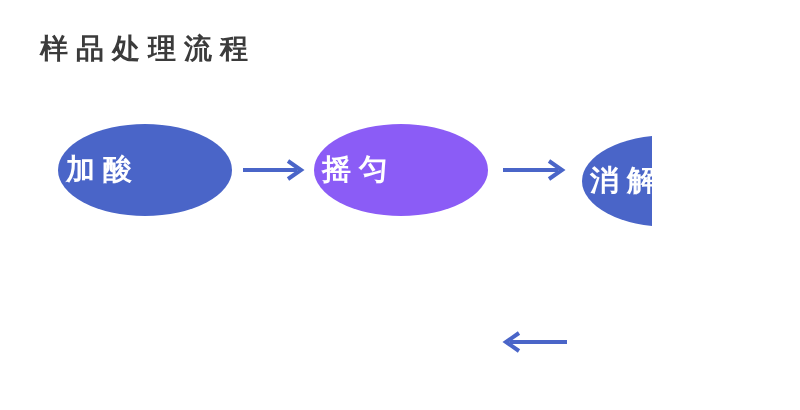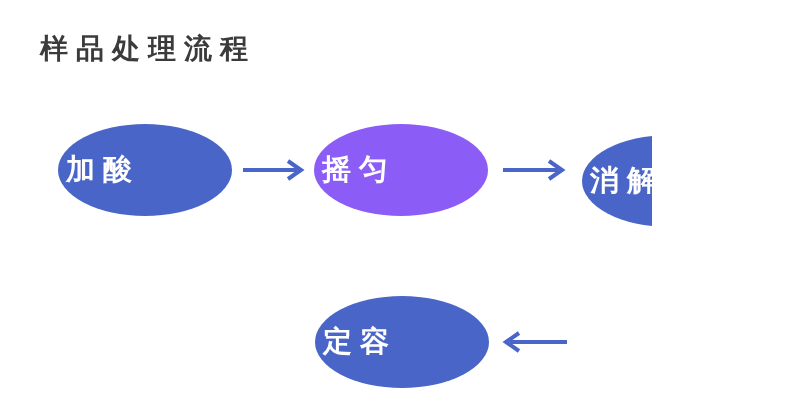--- a/index.html
+++ b/index.html
@@ -89,17 +89,14 @@
 
   <div class="node node-yaoyun" style="background-color: #8b5cf6;">
     <span class="node-label" style="color: rgb(255, 255, 255);">摇匀</span>
   </div>
 
   <div class="node node-xiaojie" style="background-color: rgb(74, 101, 200);">
     <span class="node-label" style="color: rgb(255, 255, 255);">消解</span>
   </div>
 
 
-  <div class="node node-dingrong" style="background-color: rgb(74, 101, 200);">
-    <span class="node-label" style="color: rgb(255, 255, 255);">定容</span>
-  </div>
 
 </div>
 
 </body></html>

